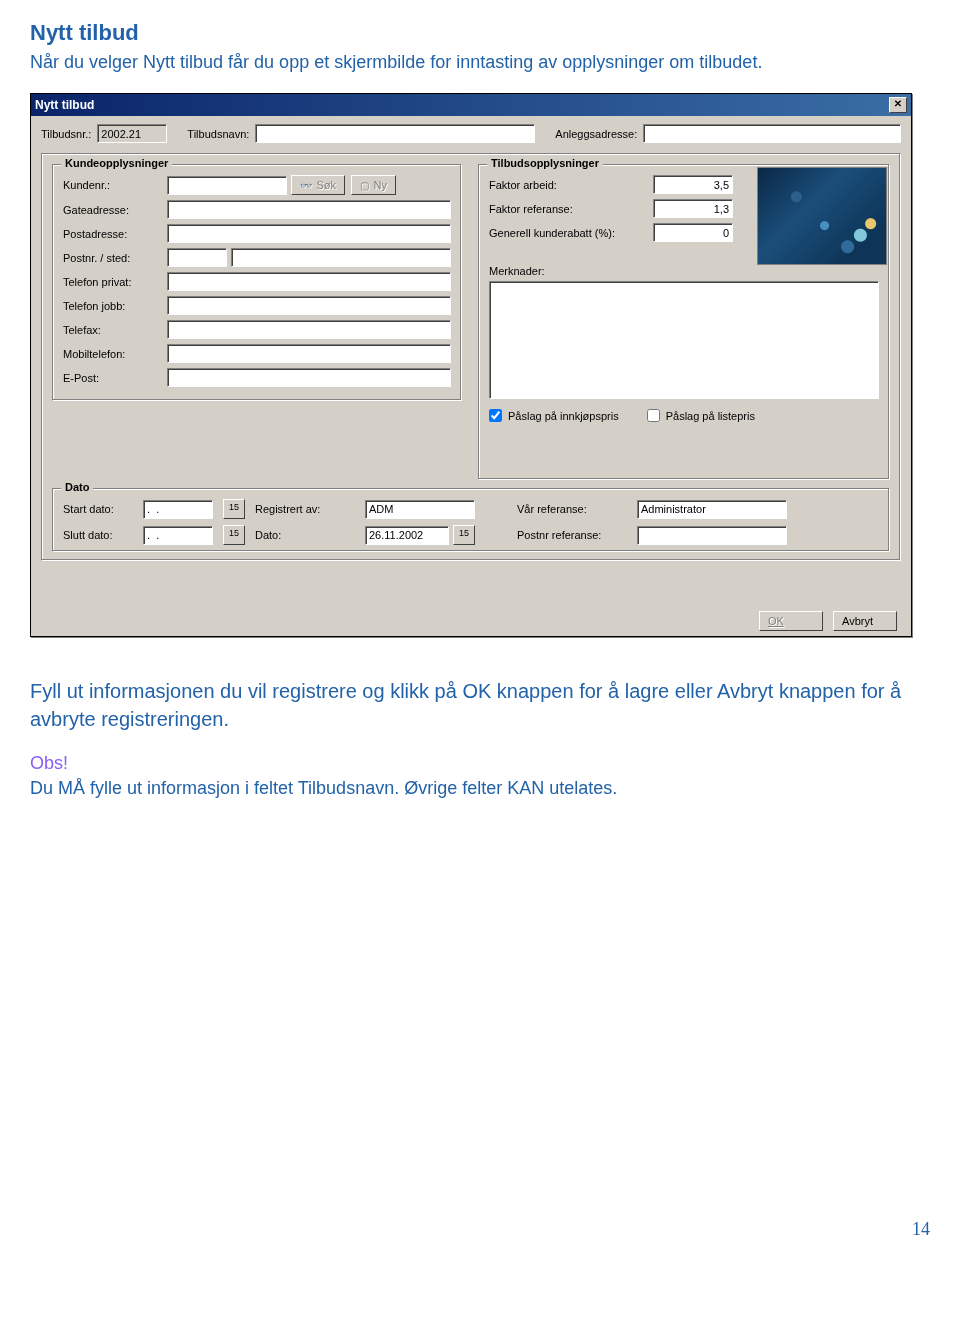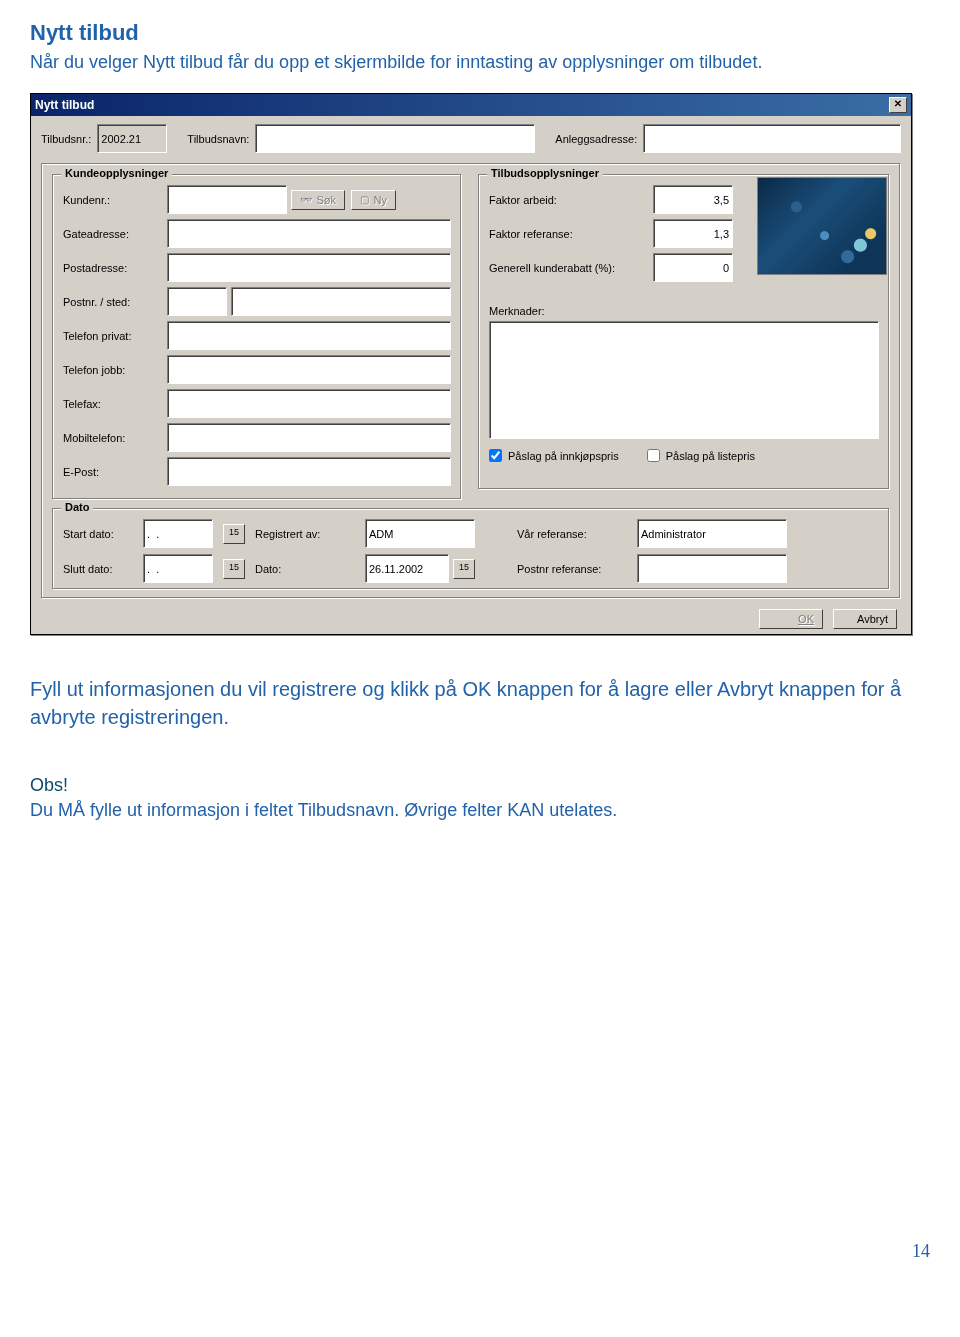--- a/index.html
+++ b/index.html
@@ -23,24 +23,24 @@
     line-height: 1.4;
   }
   .doc-para2 {
     color: #2262a9;
     font-size: 20px;
     font-family: "Comic Sans MS", cursive, sans-serif;
     margin: 40px 0 4px 0;
     line-height: 1.4;
   }
   .doc-para3 {
-    color: #0c4a6e;
+    color: #8b5cf6;
     font-size: 18px;
     font-family: "Comic Sans MS", cursive, sans-serif;
-    margin: 44px 0 4px 0;
+    margin: 20px 0 4px 0;
   }
   .doc-para4 {
     color: #2262a9;
     font-size: 18px;
     font-family: "Comic Sans MS", cursive, sans-serif;
     margin: 2px 0 4px 0;
   }
   .page-num {
     text-align: right;
     color: #2262a9;
@@ -95,21 +95,21 @@
   .lbl {
     color: #000;
     white-space: nowrap;
   }
   input.sunken, .sunken {
     background: #fff;
     border: 1px solid #808080;
     border-right-color: #fff;
     border-bottom-color: #fff;
     box-shadow: inset 1px 1px 0 #404040;
-    height: 29px;
+    height: 19px;
     padding: 1px 3px;
     font-family: Tahoma, Arial, sans-serif;
     font-size: 11px;
     box-sizing: border-box;
   }
   .sunken.ro {
     background: #d4d0c8;
   }
   .groupbox {
     border: 1px solid #808080;
@@ -235,21 +235,22 @@
     cursor: pointer;
   }
   .footer-btns {
     display: flex;
     justify-content: flex-end;
     gap: 10px;
     padding: 10px 4px 2px 0;
   }
   .footer-btns .btn {
     min-width: 64px;
-    justify-content: flex-end;
+    justify-content: flex-start;
+    margin-top: 40px;
   }
   .icon-glyph { font-size: 10px; color: #808080; }
 </style>
 </head>
 <body>
 
 <div class="doc-title">Nytt tilbud</div>
 <div class="doc-para">Når du velger Nytt tilbud får du opp et skjermbilde for inntasting av opplysninger om tilbudet.</div>
 
 <div class="dialog">

